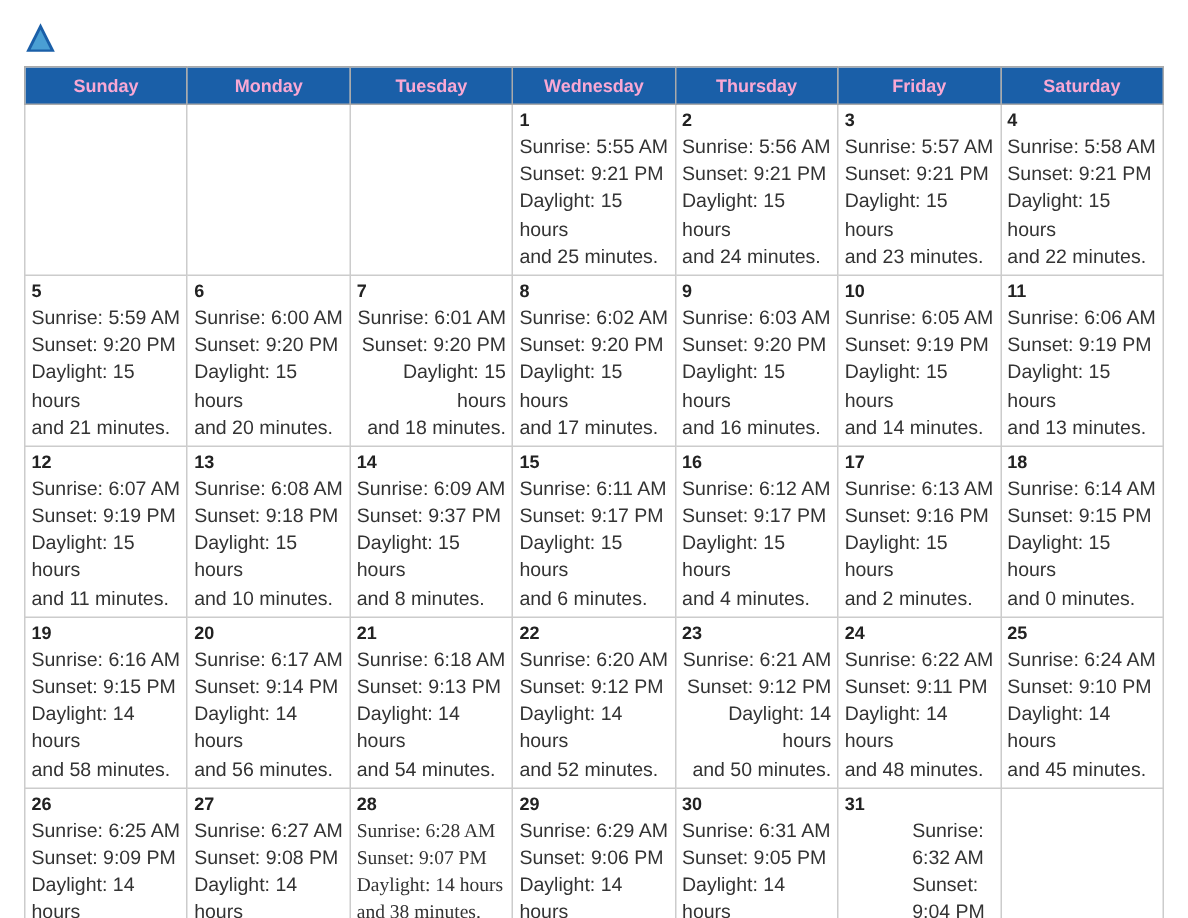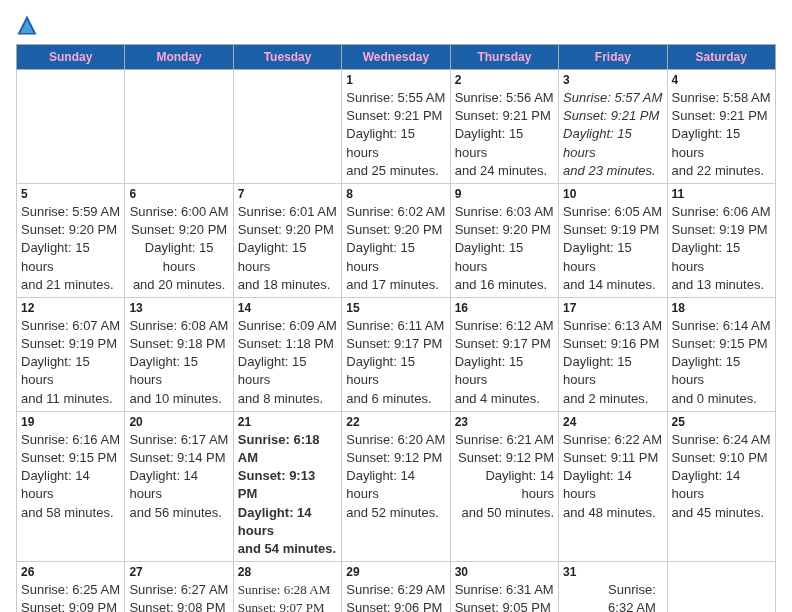--- a/index.html
+++ b/index.html
@@ -146,21 +146,21 @@
           </td>
           <td>
             <span class="day-num">2</span>
             <div class="day-info" style="white-space: pre-line;">Sunrise: 5:56 AM
 Sunset: 9:21 PM
 Daylight: 15 hours
 and 24 minutes.</div>
           </td>
           <td>
             <span class="day-num">3</span>
-            <div class="day-info" style="white-space: pre-line; font-style: italic;">Sunrise: 5:57 AM
+            <div class="day-info" style="white-space: pre-line;">Sunrise: 5:57 AM
 Sunset: 9:21 PM
 Daylight: 15 hours
 and 23 minutes.</div>
           </td>
           <td>
             <span class="day-num">4</span>
             <div class="day-info" style="white-space: pre-line;">Sunrise: 5:58 AM
 Sunset: 9:21 PM
 Daylight: 15 hours
 and 22 minutes.</div>
@@ -169,28 +169,28 @@
         <tr>
           <td>
             <span class="day-num">5</span>
             <div class="day-info" style="white-space: pre-line;">Sunrise: 5:59 AM
 Sunset: 9:20 PM
 Daylight: 15 hours
 and 21 minutes.</div>
           </td>
           <td>
             <span class="day-num">6</span>
-            <div class="day-info" style="white-space: pre-line; text-align: center;">Sunrise: 6:00 AM
+            <div class="day-info" style="white-space: pre-line;">Sunrise: 6:00 AM
 Sunset: 9:20 PM
 Daylight: 15 hours
 and 20 minutes.</div>
           </td>
           <td>
             <span class="day-num">7</span>
-            <div class="day-info" style="white-space: pre-line;">Sunrise: 6:01 AM
+            <div class="day-info" style="white-space: pre-line; text-align: right;">Sunrise: 6:01 AM
 Sunset: 9:20 PM
 Daylight: 15 hours
 and 18 minutes.</div>
           </td>
           <td>
             <span class="day-num">8</span>
             <div class="day-info" style="white-space: pre-line;">Sunrise: 6:02 AM
 Sunset: 9:20 PM
 Daylight: 15 hours
 and 17 minutes.</div>
@@ -228,21 +228,21 @@
           <td>
             <span class="day-num">13</span>
             <div class="day-info" style="white-space: pre-line;">Sunrise: 6:08 AM
 Sunset: 9:18 PM
 Daylight: 15 hours
 and 10 minutes.</div>
           </td>
           <td>
             <span class="day-num">14</span>
             <div class="day-info" style="white-space: pre-line;">Sunrise: 6:09 AM
-Sunset: 1:18 PM
+Sunset: 9:37 PM
 Daylight: 15 hours
 and 8 minutes.</div>
           </td>
           <td>
             <span class="day-num">15</span>
             <div class="day-info" style="white-space: pre-line;">Sunrise: 6:11 AM
 Sunset: 9:17 PM
 Daylight: 15 hours
 and 6 minutes.</div>
           </td>
@@ -278,21 +278,21 @@
           </td>
           <td>
             <span class="day-num">20</span>
             <div class="day-info" style="white-space: pre-line;">Sunrise: 6:17 AM
 Sunset: 9:14 PM
 Daylight: 14 hours
 and 56 minutes.</div>
           </td>
           <td>
             <span class="day-num">21</span>
-            <div class="day-info" style="white-space: pre-line; font-weight: bold;">Sunrise: 6:18 AM
+            <div class="day-info" style="white-space: pre-line;">Sunrise: 6:18 AM
 Sunset: 9:13 PM
 Daylight: 14 hours
 and 54 minutes.</div>
           </td>
           <td>
             <span class="day-num">22</span>
             <div class="day-info" style="white-space: pre-line;">Sunrise: 6:20 AM
 Sunset: 9:12 PM
 Daylight: 14 hours
 and 52 minutes.</div>

